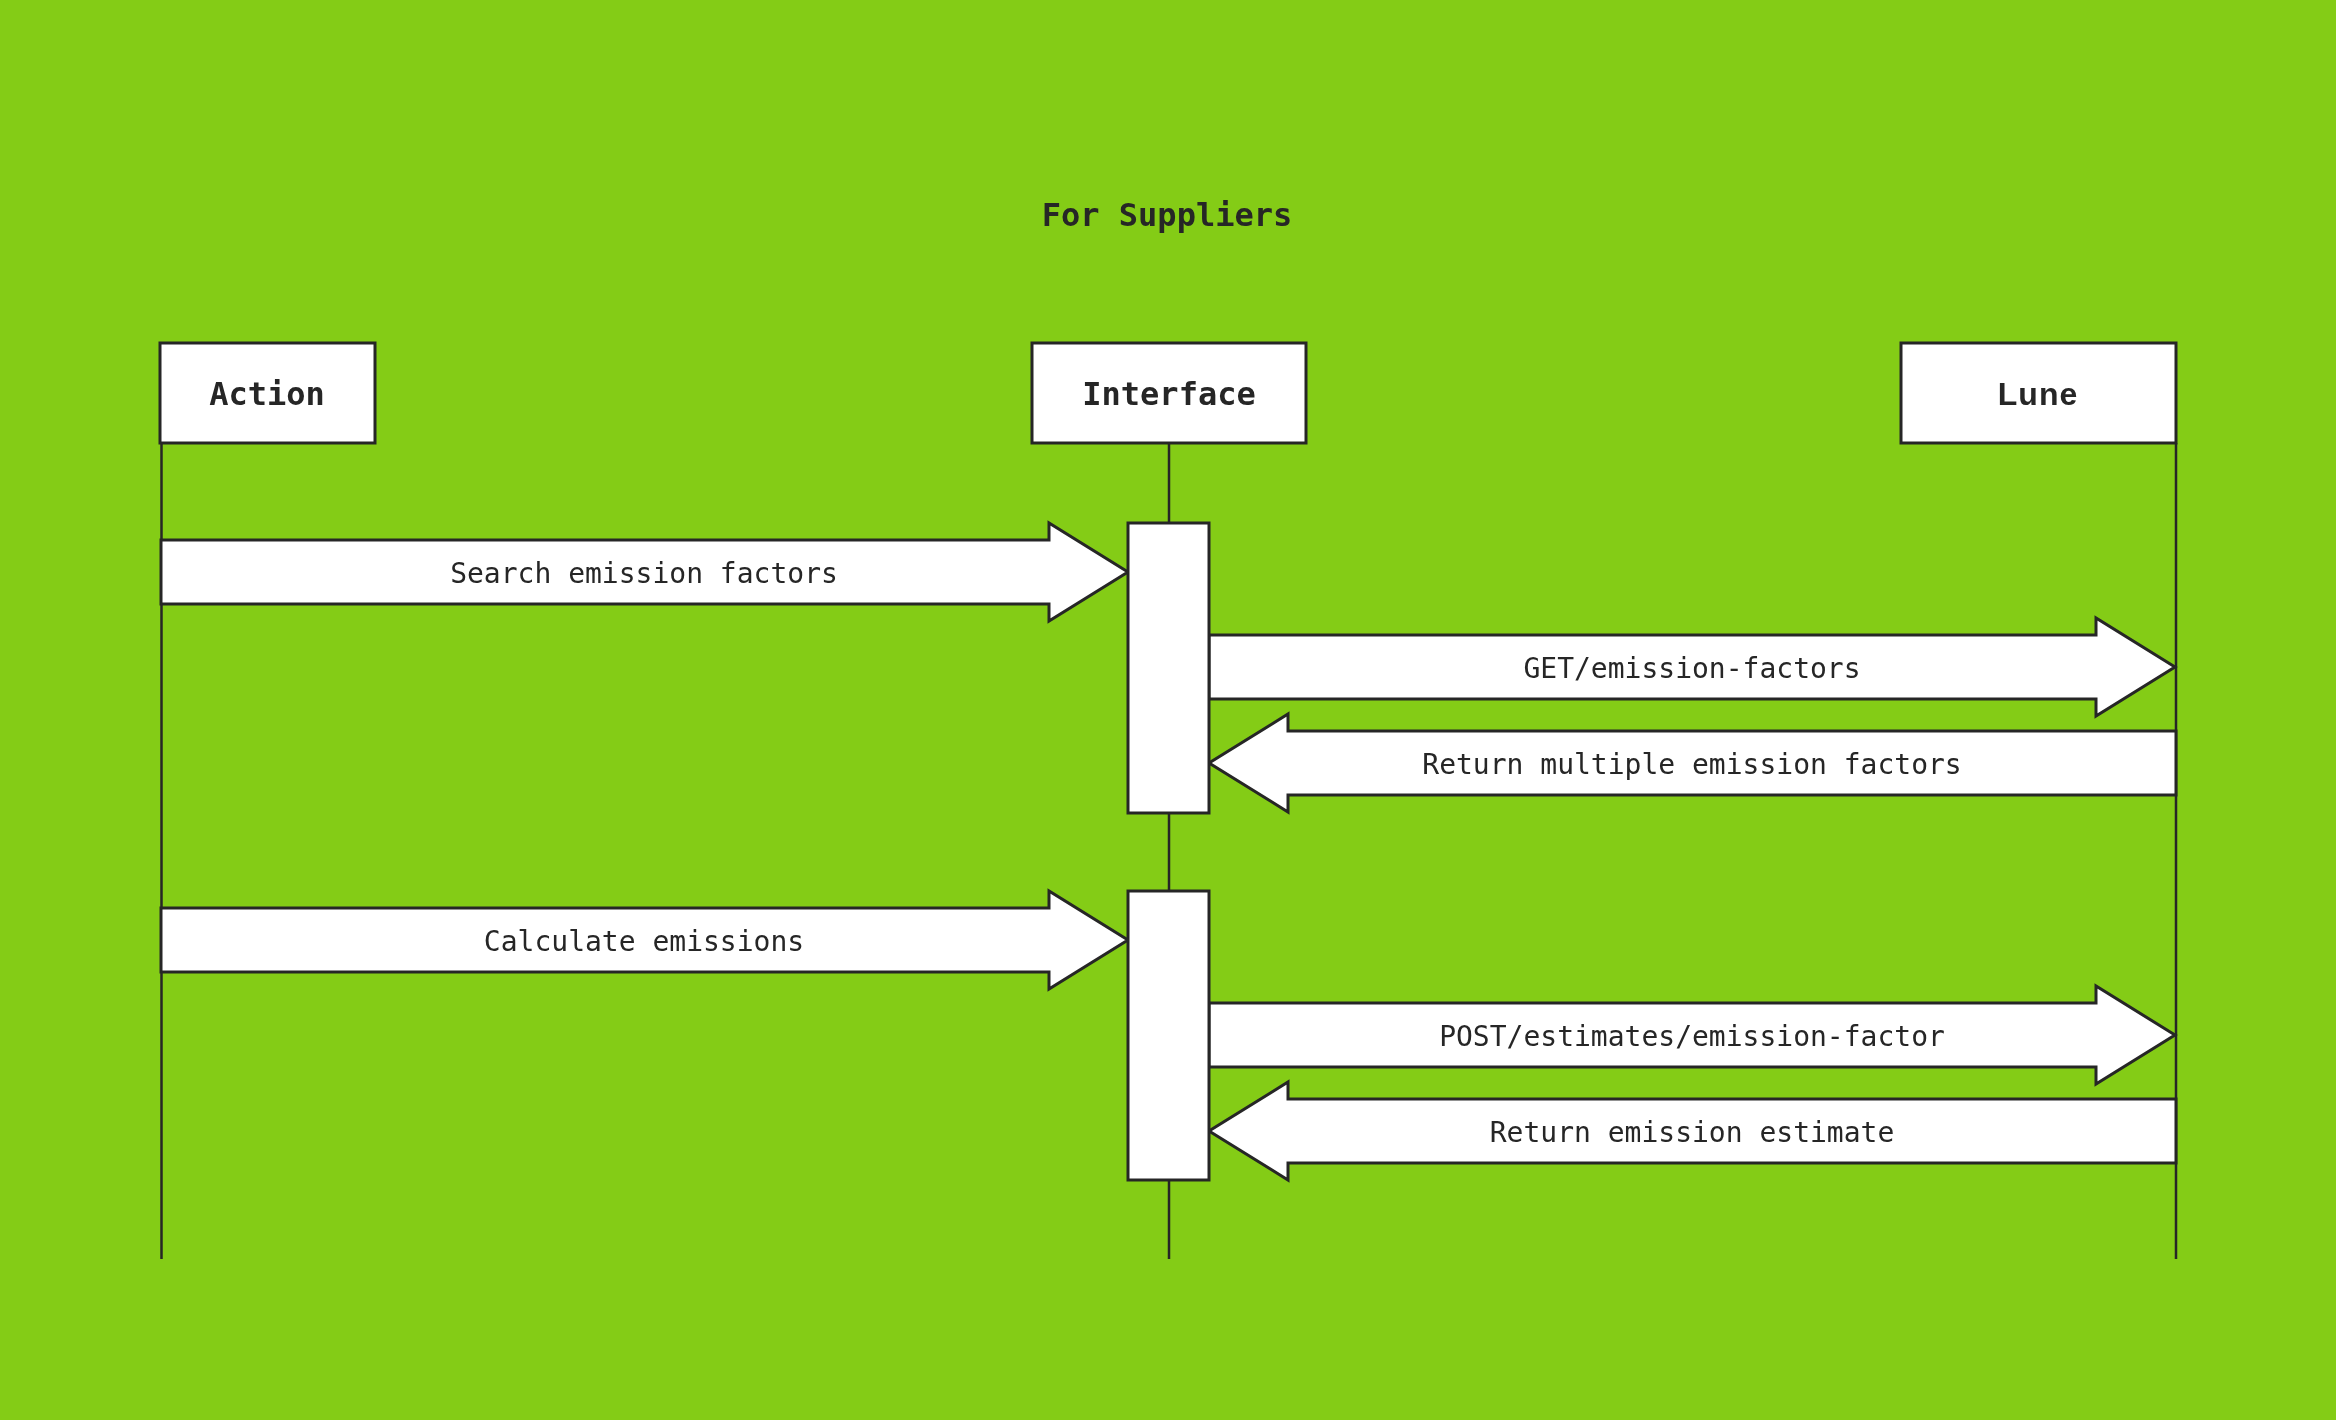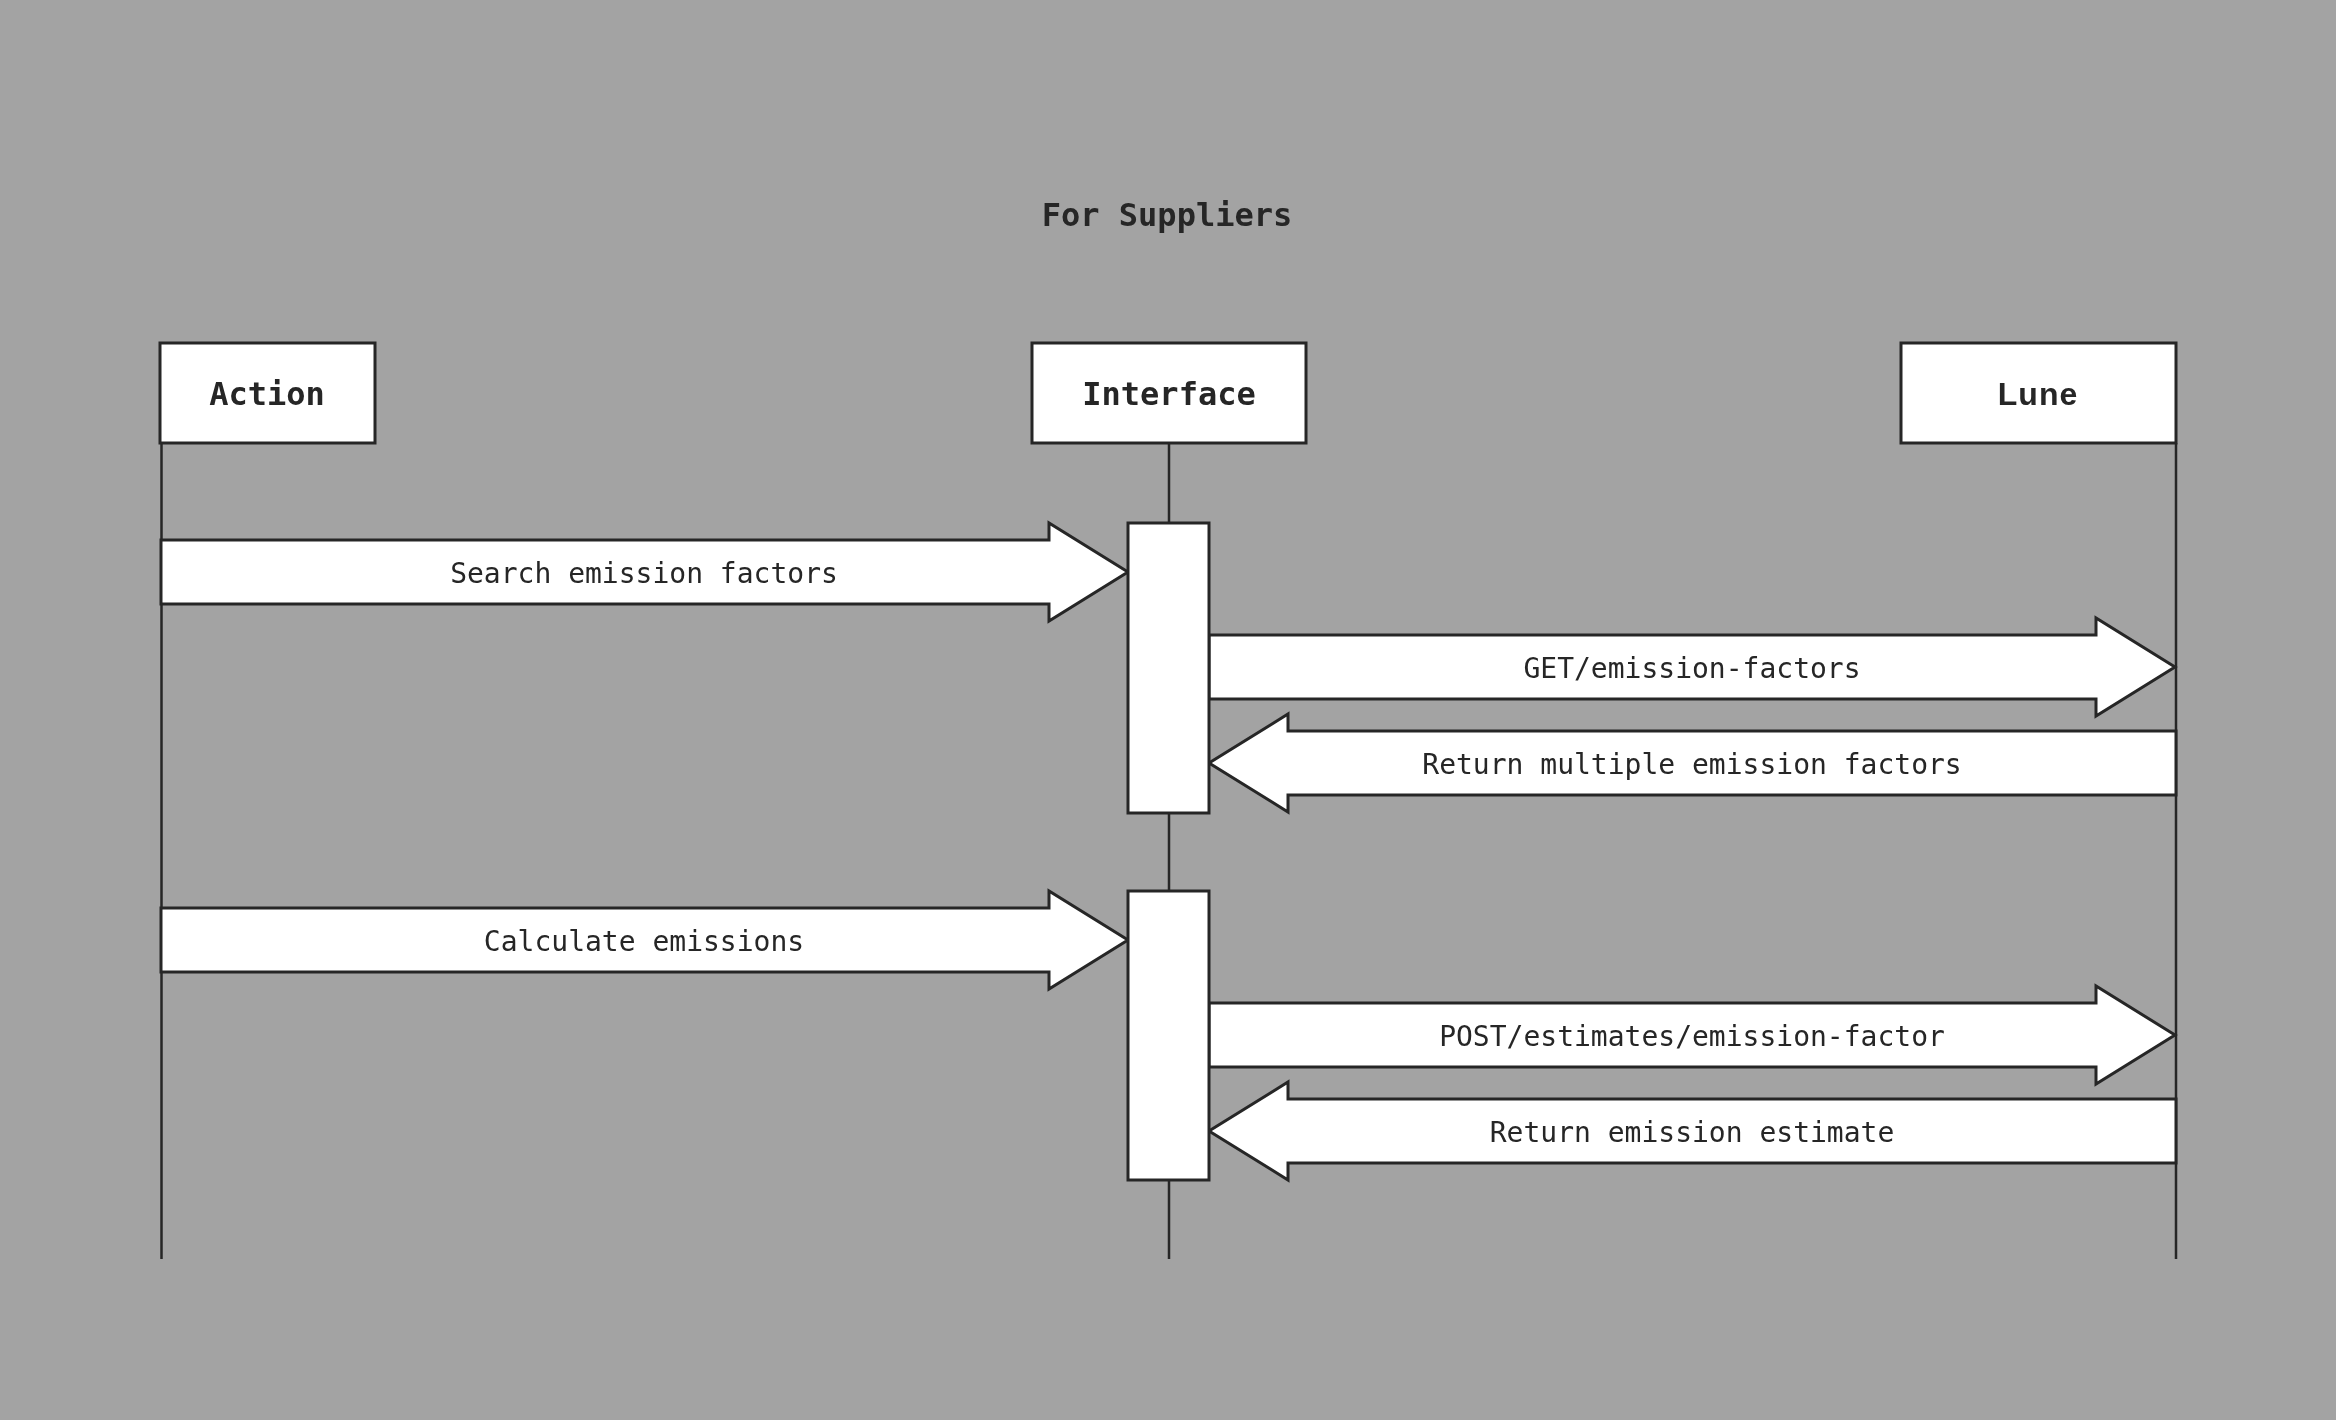--- a/index.html
+++ b/index.html
@@ -4,21 +4,21 @@
 <style>
   html, body {
     margin: 0;
     padding: 0;
     background: #f4f4f4;
   }
   .canvas {
     position: relative;
     width: 2336px;
     height: 1420px;
-    background: #a3a3a3;
+    background: #84cc16;
     overflow: hidden;
   }
   svg { display: block; }
   .shape {
     fill: #ffffff;
     stroke: #262626;
     stroke-width: 3;
     stroke-linejoin: miter;
   }
   .lifeline {

